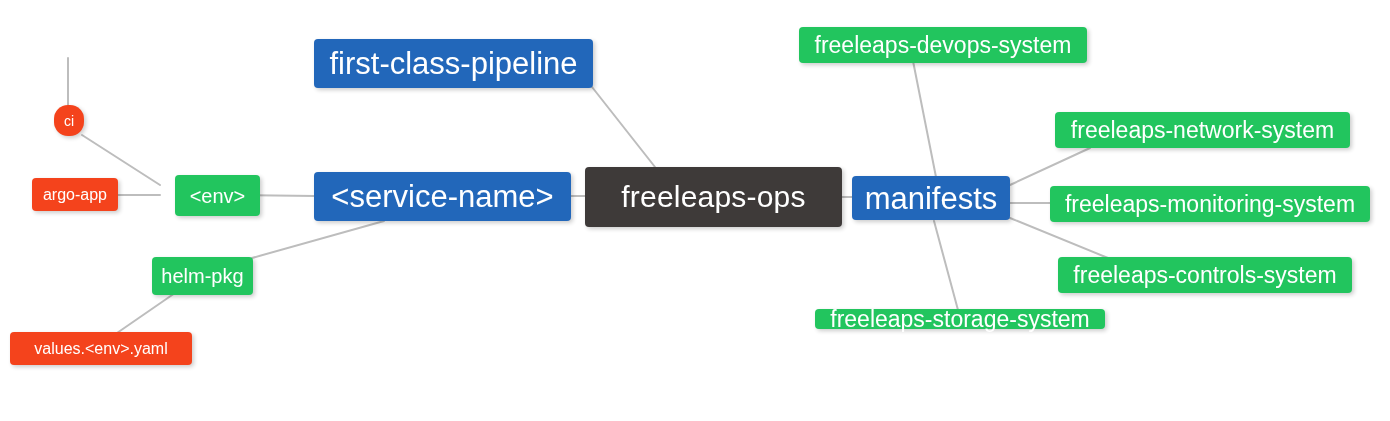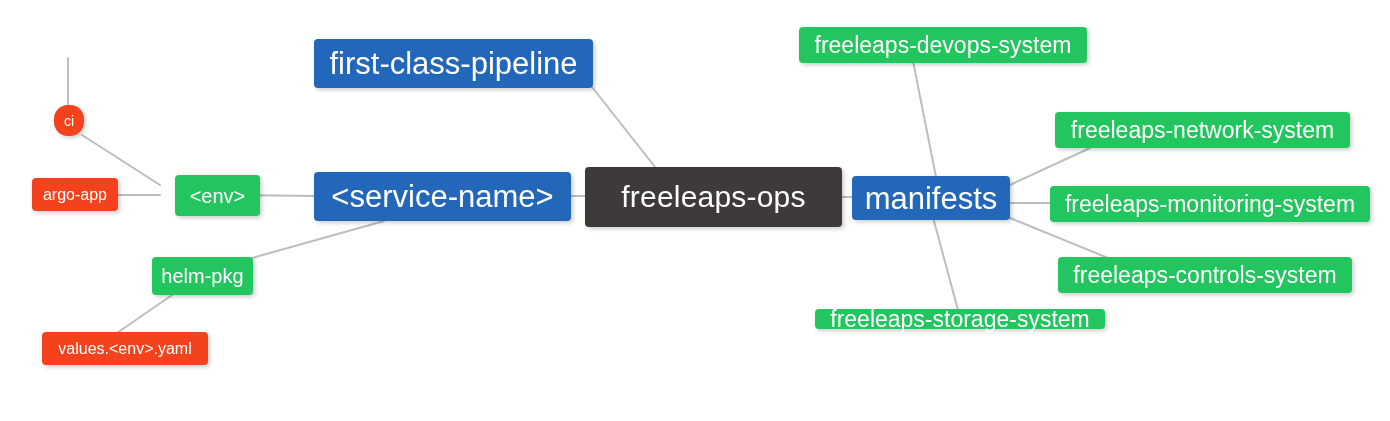--- a/index.html
+++ b/index.html
@@ -101,21 +101,21 @@
   </div>
 
   <div class="node node-green fs-20" style="left:163px; top:175px; width:85px; height:41px;margin-left:12px;">
     <span>&lt;env&gt;</span>
   </div>
 
   <div class="node node-green fs-20" style="left:152px; top:257px; width:101px; height:38px;">
     <span>helm-pkg</span>
   </div>
 
-  <div class="node node-red fs-16" style="left:10px; top:332px; width:166px; height:33px;margin-left:32px;">
+  <div class="node node-red fs-16" style="left:10px; top:332px; width:182px; height:33px;">
     <span>values.&lt;env&gt;.yaml</span>
   </div>
 
   <div class="node node-blue-lg" style="left:314px; top:39px; width:279px; height:49px;">
     <span>first-class-pipeline</span>
   </div>
 
   <div class="node node-blue-lg" style="left:314px; top:172px; width:257px; height:49px;">
     <span>&lt;service-name&gt;</span>
   </div>

